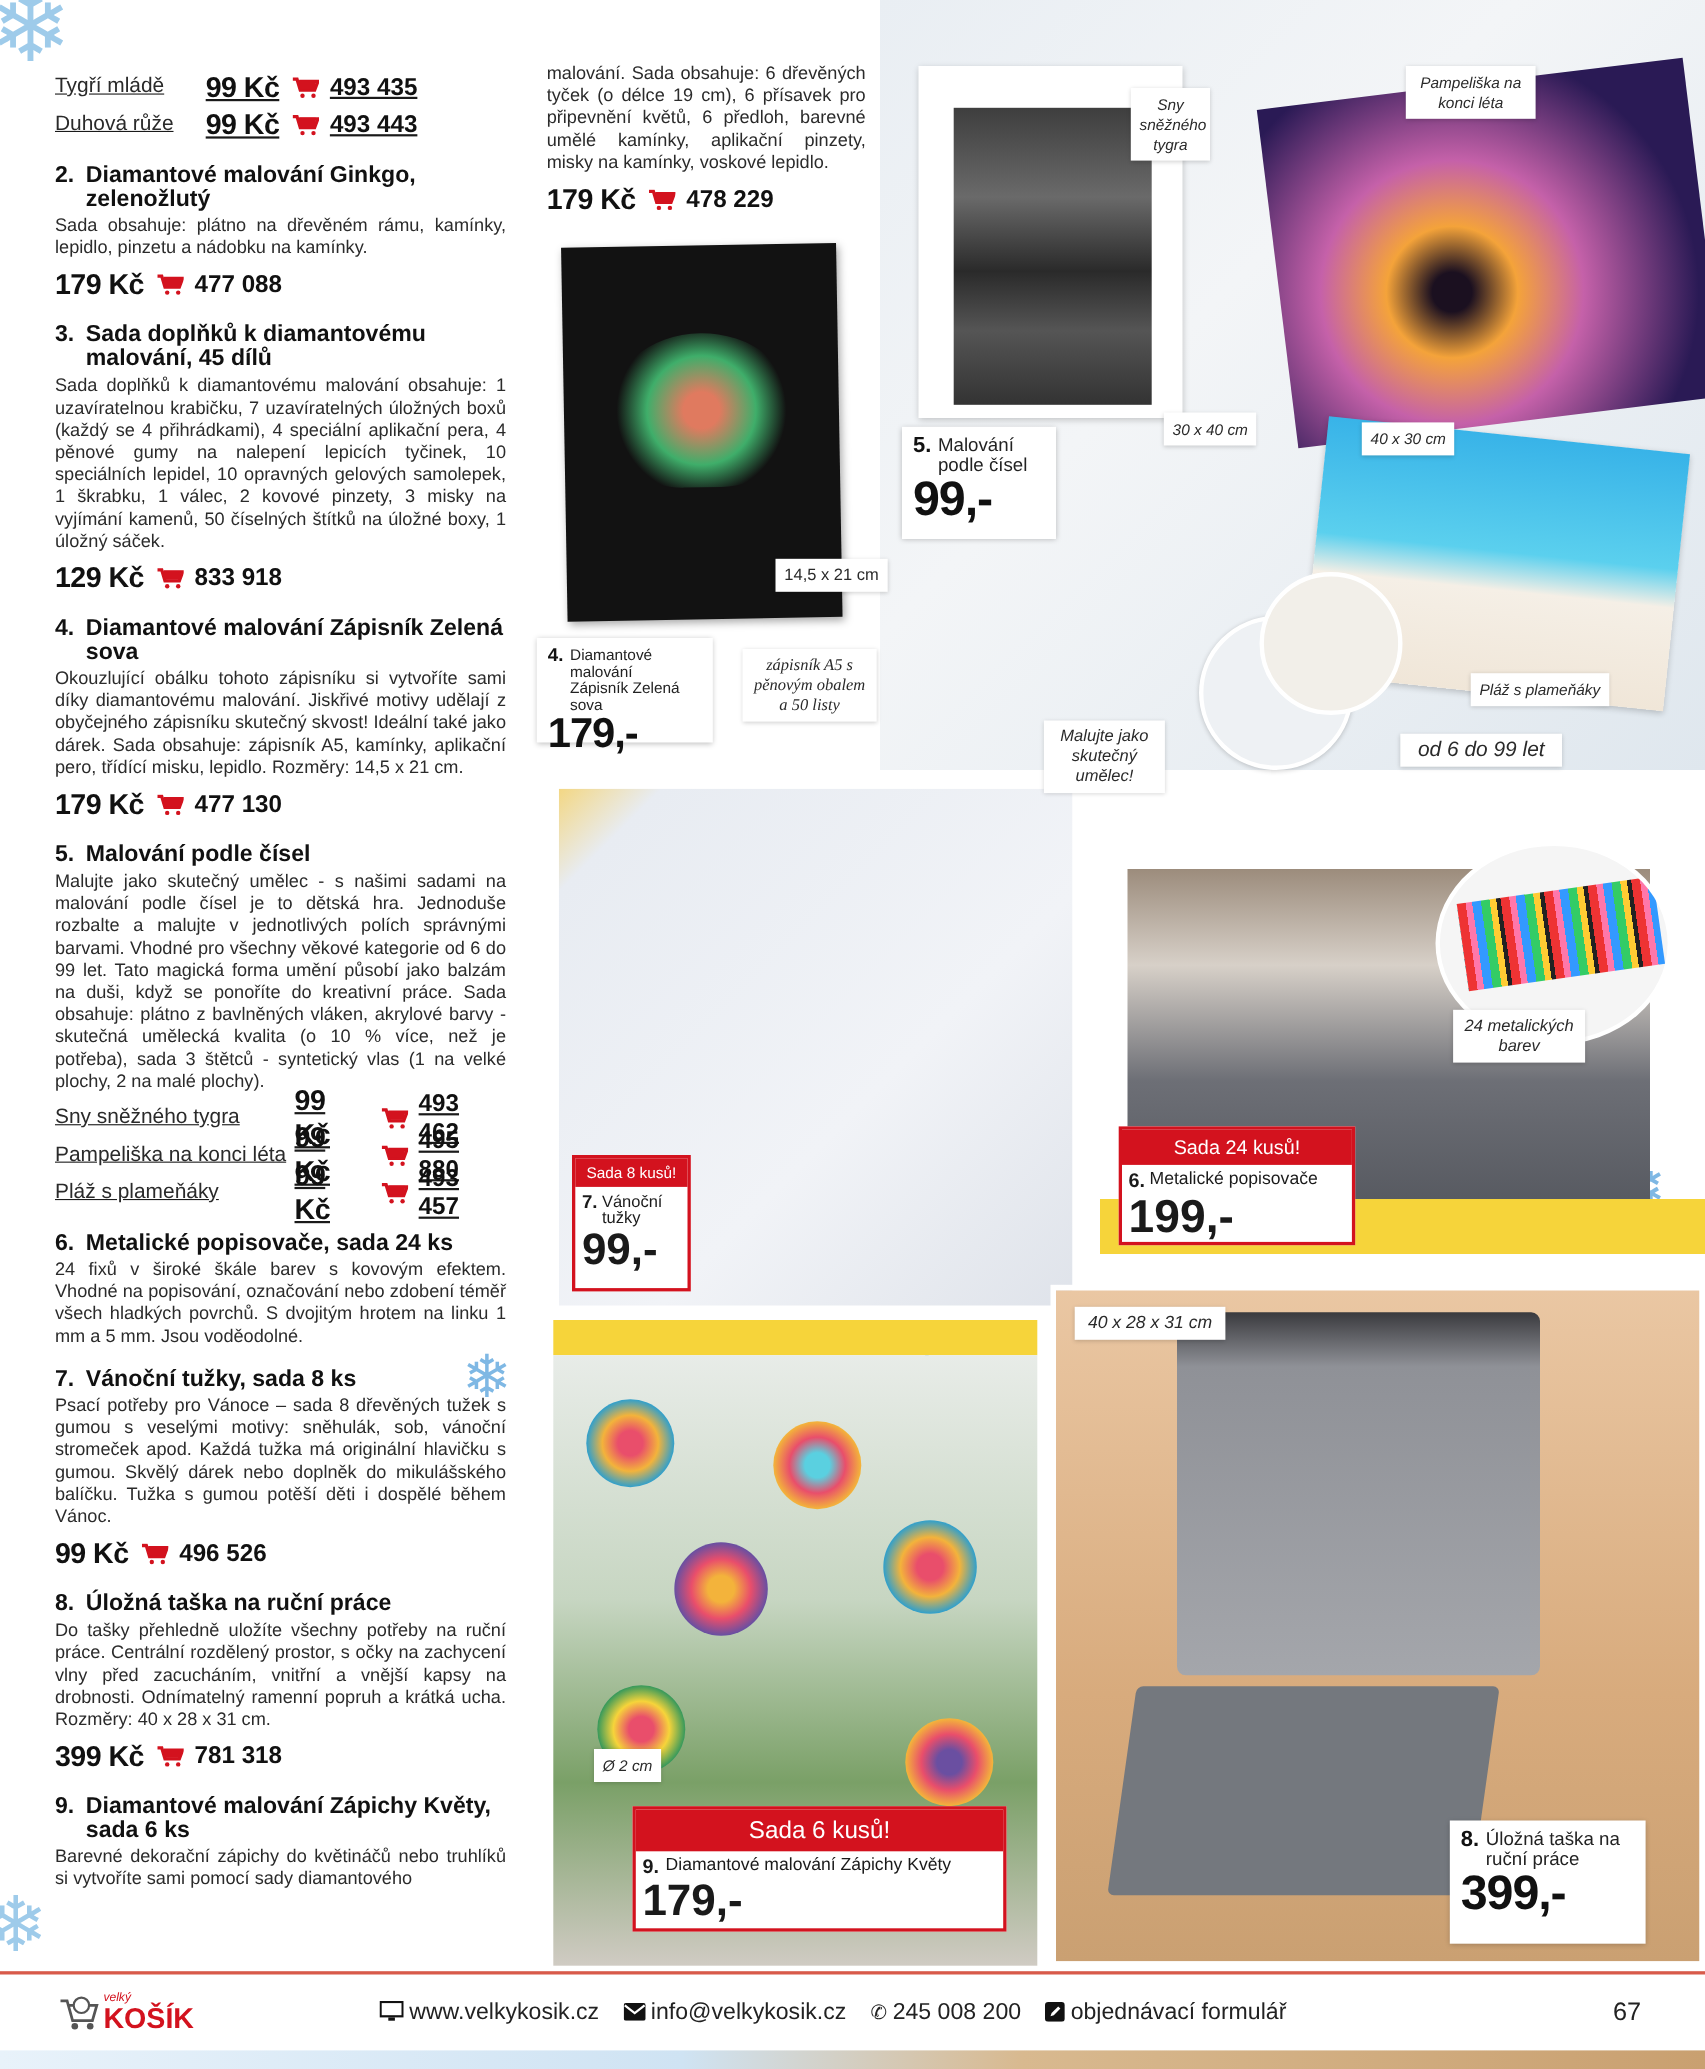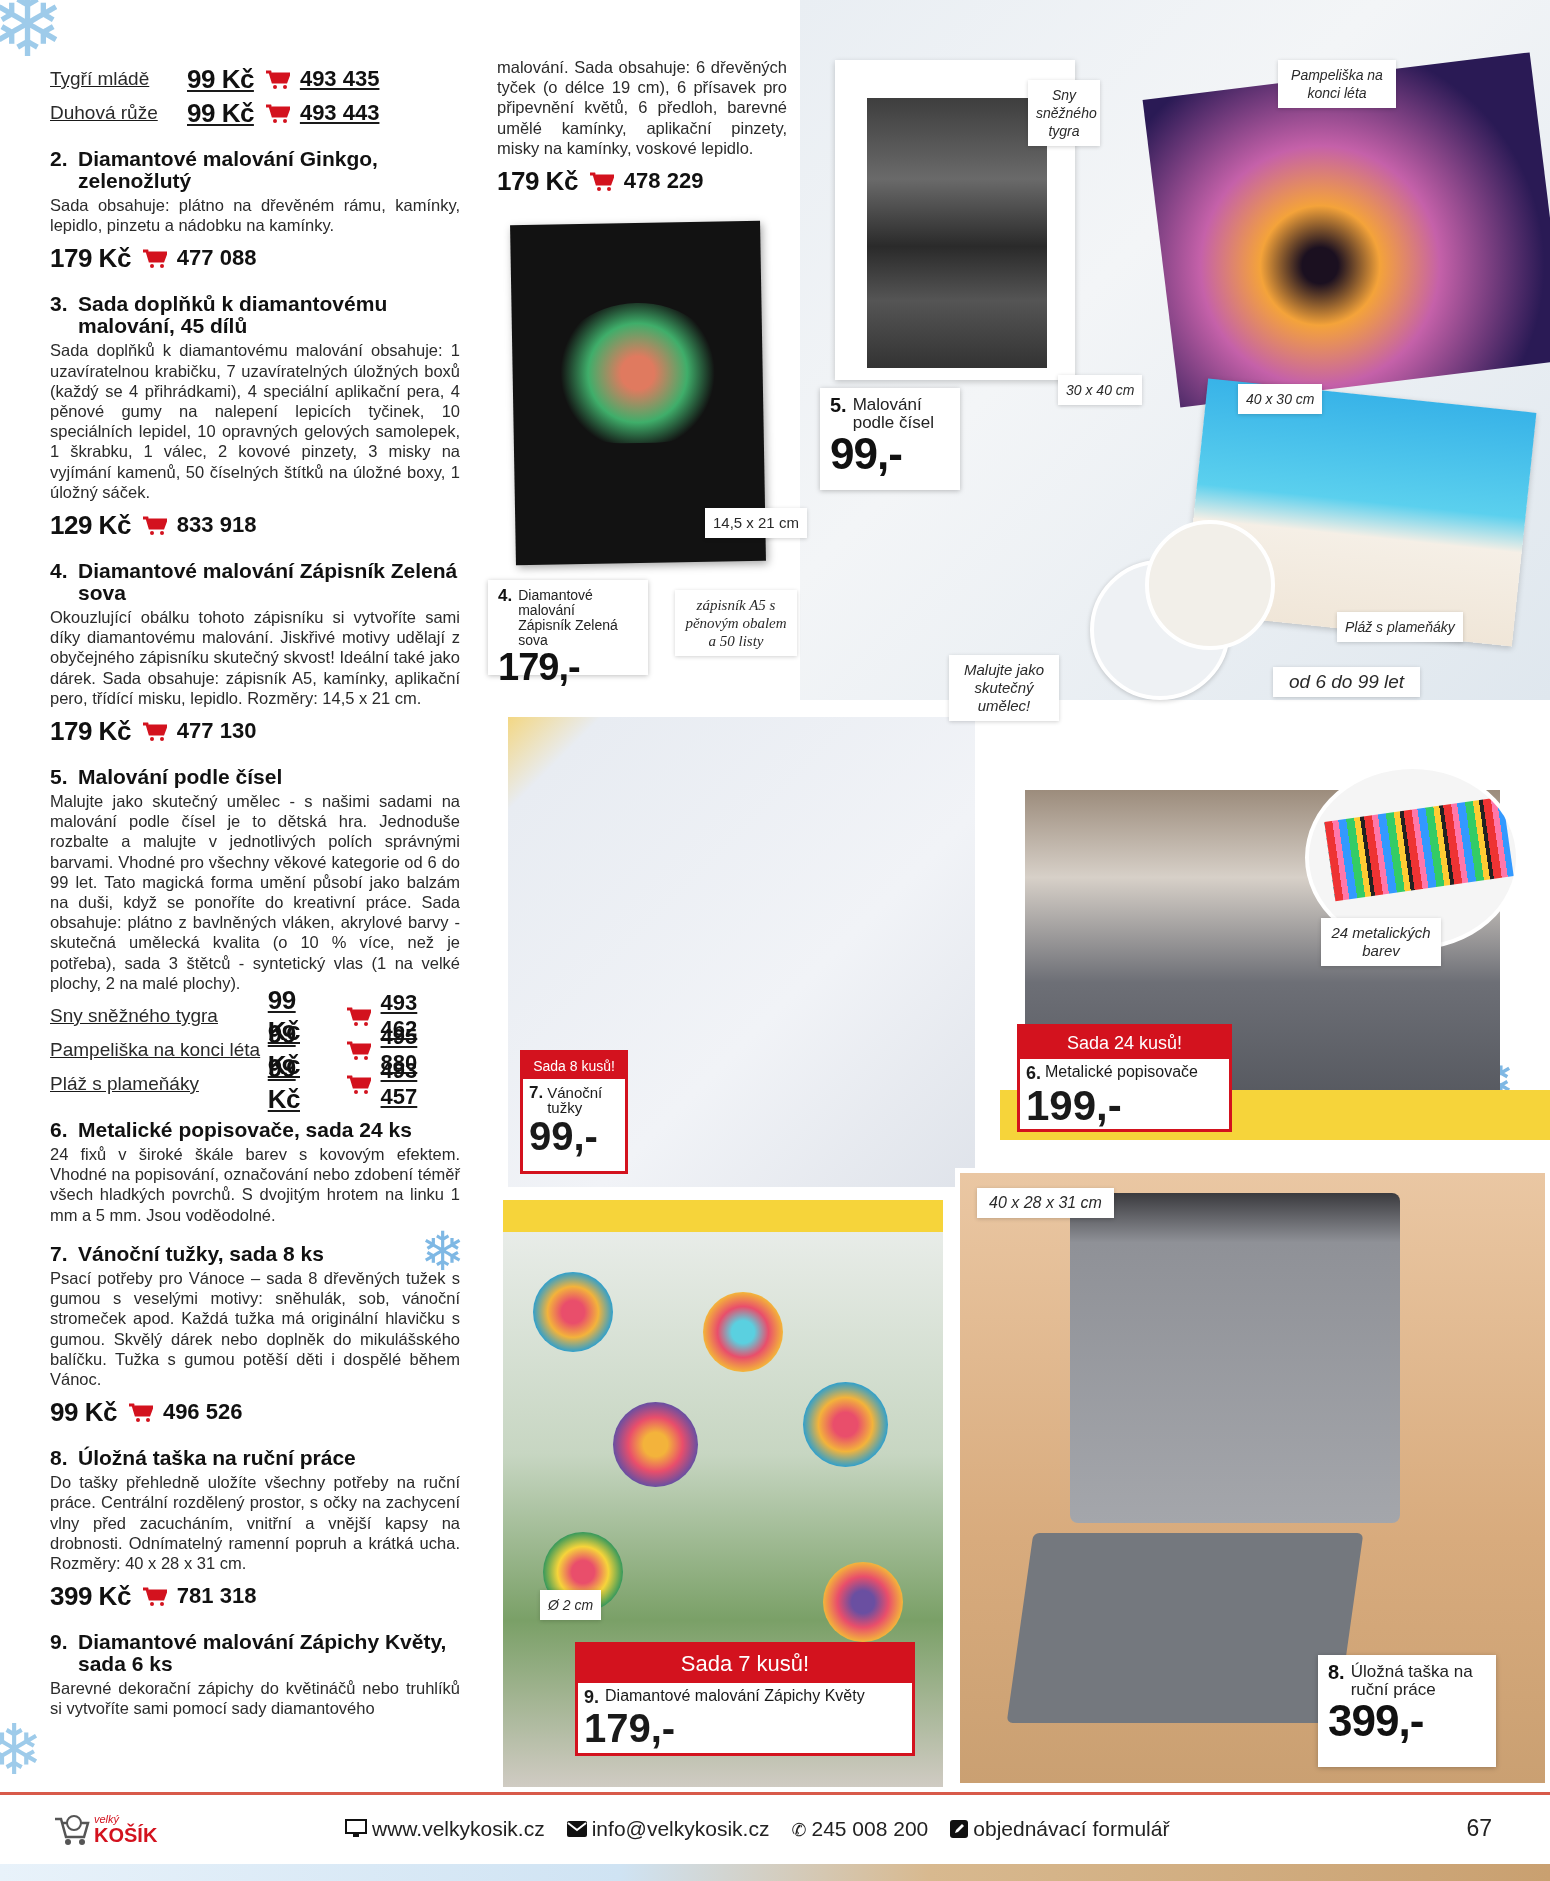--- a/index.html
+++ b/index.html
@@ -355,21 +355,21 @@
     <div style="padding:4px 6px 0 6px;">
       <div class="pt-title" style="display:flex;gap:4px;font-size:16px;">
         <b style="font-size:18px">6.</b>
         <span>Metalické popisovače</span>
       </div>
       <div class="pt-price" style="font-weight:bold;font-size:42px;line-height:44px;">199,-</div>
     </div>
   </div>
 
   <div class="red-frame" style="left:575px;top:1642px;width:340px;height:114px;">
-    <div class="red-banner" style="position:relative;height:38px;line-height:38px;font-size:22px;font-weight:normal;">Sada 7 kusů!</div>
+    <div class="red-banner" style="position:relative;height:38px;line-height:38px;font-size:22px;font-weight:normal;">Sada 6 kusů!</div>
     <div style="padding:4px 6px 0 6px;">
       <div class="pt-title" style="display:flex;gap:6px;font-size:16px;">
         <b style="font-size:18px">9.</b>
         <span>Diamantové malování Zápichy Květy</span>
       </div>
       <div class="pt-price" style="font-weight:bold;font-size:40px;line-height:40px;">179,-</div>
     </div>
   </div>
 
   <div class="price-tag" style="left:1318px;top:1655px;width:178px;height:112px;">
@@ -383,21 +383,21 @@
   <div class="footer">
     <div class="logo">
       <svg width="40" height="40" viewBox="0 0 40 40">
           <path d="M3 10h6l5 18h18l4-14H11" fill="none" stroke="#555" stroke-width="2.5"></path>
           <circle cx="16" cy="33" r="3" fill="#555"></circle>
           <circle cx="30" cy="33" r="3" fill="#555"></circle>
           <circle cx="22" cy="14" r="7" fill="#fff" stroke="#555" stroke-width="2"></circle>
         </svg>
       <div style="display:flex;flex-direction:column;line-height:1;margin-left:2px;">
         <span style="font-size:11px;color:#d3121e;font-style:italic;">velký</span>
-        <span style="font-size:20px;font-weight:bold;color:#d3121e;">KOŠÍK</span>
+        <span style="font-size:26px;font-weight:bold;color:#d3121e;">KOŠÍK</span>
       </div>
     </div>
     <div class="contacts">
       <span class="contact">
         <svg width="22" height="20" viewBox="0 0 22 20">
             <rect x="1" y="1" width="20" height="13" fill="none" stroke="#111" stroke-width="2"></rect>
             <rect x="8" y="15" width="6" height="3" fill="#111"></rect>
           </svg>
         <span>www.velkykosik.cz</span>
       </span>

